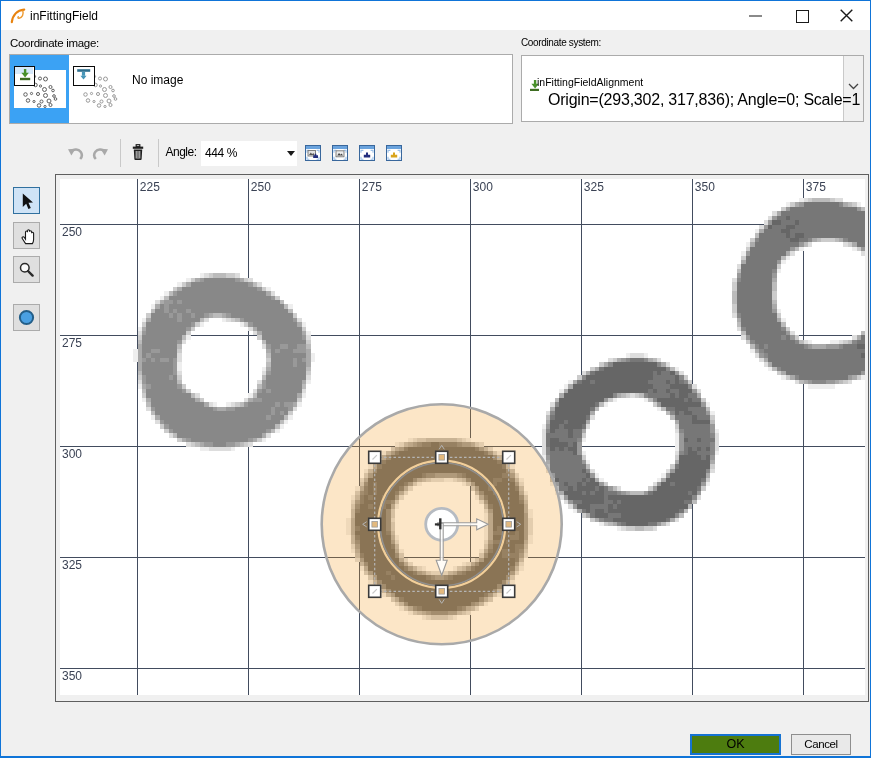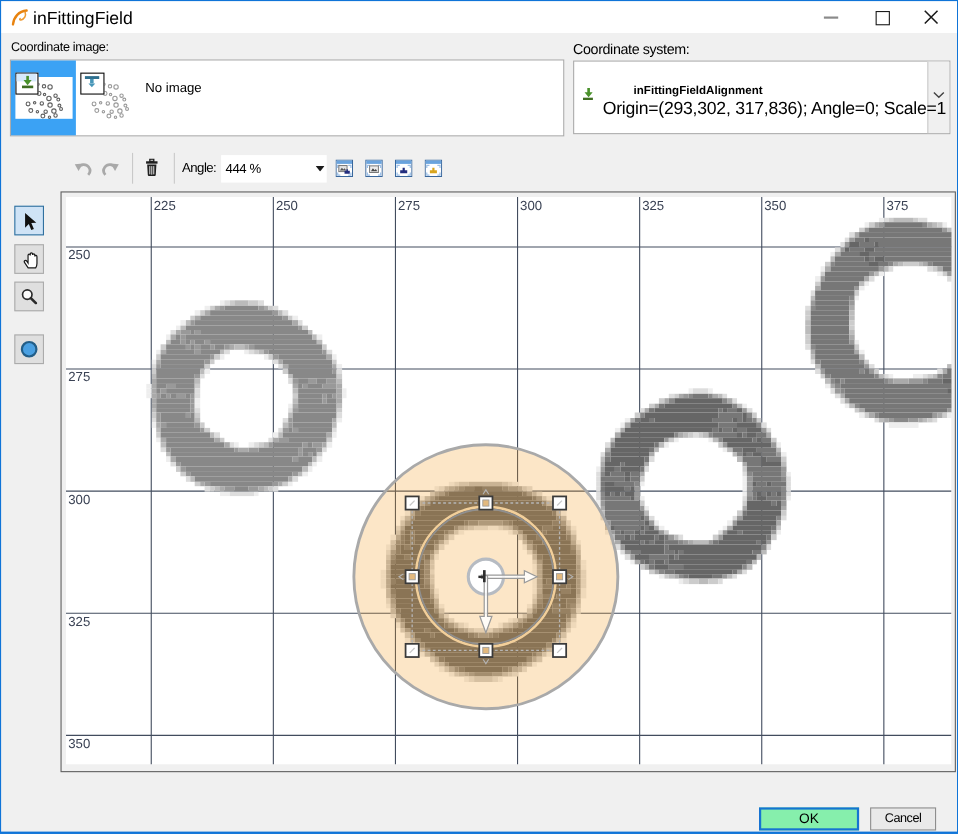--- a/index.html
+++ b/index.html
@@ -1,18 +1,18 @@
 <!DOCTYPE html>
 <html><head><meta charset="utf-8"><style>html,body{margin:0;padding:0}body{width:871px;height:758px;position:relative;font-family:"Liberation Sans",sans-serif;background:#ffffff;overflow:hidden}.a{position:absolute}</style></head><body>
 <div class="a" style="left:0;top:30px;width:871px;height:728px;background:#f0f0f0"></div>
 <svg style="position:absolute;left:10px;top:7px" width="17" height="17" viewBox="0 0 17 17">
     <path d="M1.8 15.2 C2.6 8.2 7.2 3.2 14.2 2.6" fill="none" stroke="#e8830f" stroke-width="2.2" stroke-linecap="round"></path>
     <path d="M12.8 4.0 C14.0 7.4 12.2 10.4 9.0 11.2 C7.8 11.4 7.6 10.4 8.3 9.8" fill="none" stroke="#ee9a30" stroke-width="1.4" stroke-linecap="round"></path>
   </svg>
-<div class="a" style="left:30px;top:9px;font-size:16px;color:#000">inFittingField</div>
+<div class="a" style="left:30px;top:9px;font-size:12px;color:#000">inFittingField</div>
 <div style="position:absolute;left:749px;top:15px;width:13px;height:1.5px;background:#8a8a8a"></div>
 <div style="position:absolute;left:796px;top:10px;width:11px;height:11px;border:1.3px solid #1a1a1a"></div>
 <svg style="position:absolute;left:840px;top:9px" width="13" height="13" viewBox="0 0 13 13">
     <path d="M0.7 0.7 L12.3 12.3 M12.3 0.7 L0.7 12.3" stroke="#1a1a1a" stroke-width="1.4"></path>
   </svg>
 <div class="a" style="left:10px;top:37px;font-size:11.5px;letter-spacing:-0.3px;color:#000">Coordinate image:</div>
 <div class="a" style="left:9px;top:54px;width:504px;height:70px;background:#ffffff;border:1px solid #ababab;box-sizing:border-box"></div>
 <div class="a" style="left:10px;top:55px;width:59px;height:68px;background:#3ba2f4"></div>
 <div class="a" style="left:14px;top:70px;width:52px;height:38px;background:#ffffff"></div>
 <svg style="position:absolute;left:22px;top:72.5px" width="38" height="36" viewBox="0 0 38 36">
@@ -72,34 +72,34 @@
     <circle cx="23.0" cy="33.5" r="1.1" fill="none" stroke="#9a9a9a" stroke-width="1"></circle>
     <circle cx="28.5" cy="32.0" r="1.54" fill="none" stroke="#9a9a9a" stroke-width="1"></circle>
   </svg>
 <div class="a" style="left:73px;top:65.5px;width:21.5px;height:20px;background:#ffffff;border:1.8px solid #0a0a0a;box-sizing:border-box"></div>
 <svg style="position:absolute;left:76px;top:68px" width="16" height="12" viewBox="0 0 16 12">
     <rect x="1.2" y="1.2" width="13" height="2.6" fill="#2e6f8e"></rect>
     <rect x="5.9" y="3.8" width="3.2" height="4" fill="#4796b8"></rect>
     <path d="M4.4 7.8 H10.6 L7.5 11.4 Z" fill="#4796b8"></path>
   </svg>
 <div class="a" style="left:132px;top:73px;font-size:12px;color:#000">No image</div>
-<div class="a" style="left:521px;top:37px;font-size:13px;letter-spacing:-0.35px;color:#000">Coordinate system:</div>
+<div class="a" style="left:521px;top:37px;font-size:10px;letter-spacing:-0.35px;color:#000">Coordinate system:</div>
 <div class="a" style="left:521px;top:55px;width:343px;height:67px;background:#ffffff;border:1px solid #ababab;box-sizing:border-box"></div>
 <div class="a" style="left:843px;top:56px;width:20px;height:65px;background:#f0f0f0;border-left:1px solid #c9c9c9;box-sizing:border-box"></div>
 <svg style="position:absolute;left:848px;top:83px" width="11" height="7" viewBox="0 0 11 7">
     <path d="M1 1 L5.5 5.5 L10 1" fill="none" stroke="#444" stroke-width="1.3"></path>
   </svg>
 <svg style="position:absolute;left:527.5px;top:79px" width="11.5" height="12" viewBox="0 0 11.5 12">
     <g>
       <rect x="5.9" y="1" width="2.4" height="4.6" fill="#49912a"></rect>
       <path d="M3.4 4.8 H10.8 L7.1 9.4 Z" fill="#49912a"></path>
       <rect x="2" y="9.8" width="10.2" height="2.4" fill="#3f6d22"></rect>
     </g>
   </svg>
-<div class="a" style="left:576px;top:75.5px;font-size:10.5px;font-weight:bold;color:#000">inFittingFieldAlignment</div>
+<div class="a" style="left:537px;top:75.5px;font-size:10.5px;font-weight:normal;color:#000">inFittingFieldAlignment</div>
 <div class="a" style="left:548px;top:90.5px;font-size:16px;letter-spacing:-0.22px;color:#000">Origin=(293,302, 317,836); Angle=0; Scale=1</div>
 <svg style="position:absolute;left:67px;top:145px" width="17" height="16" viewBox="0 0 17 16">
     <path d="M3.8 7.2 C6.3 4.0 11.3 3.6 13.6 6.8 C15.4 9.2 15.0 12.0 13.2 14.0" fill="none" stroke="#a9a9a9" stroke-width="2.5"></path>
     <path d="M1.0 4.3 L8.4 3.7 L4.4 10.4 Z" fill="#a9a9a9"></path>
   </svg>
 <svg style="position:absolute;left:92px;top:145px" width="17" height="16" viewBox="0 0 17 16">
     <g transform="translate(17,0) scale(-1,1)">
       <path d="M3.8 7.2 C6.3 4.0 11.3 3.6 13.6 6.8 C15.4 9.2 15.0 12.0 13.2 14.0" fill="none" stroke="#a9a9a9" stroke-width="2.5"></path>
       <path d="M1.0 4.3 L8.4 3.7 L4.4 10.4 Z" fill="#a9a9a9"></path>
     </g>
@@ -1811,15 +1811,15 @@
     <rect x="378.9" y="275.5" width="5.6" height="5.6" fill="#e3b97e" stroke="#9b9b9b" stroke-width="0.8"></rect>
     <rect x="375.7" y="406.3" width="12" height="12" fill="#ffffff" stroke="#3a3a3a" stroke-width="1.6"></rect>
     <rect x="378.9" y="409.5" width="5.6" height="5.6" fill="#e3b97e" stroke="#9b9b9b" stroke-width="0.8"></rect>
     <rect x="442.7" y="272.3" width="12" height="12" fill="#ffffff" stroke="#3a3a3a" stroke-width="1.6"></rect>
     <line x1="446.5" y1="280.5" x2="450.9" y2="276.1" stroke="#c9c9c9" stroke-width="1.2"></line>
     <rect x="442.7" y="339.3" width="12" height="12" fill="#ffffff" stroke="#3a3a3a" stroke-width="1.6"></rect>
     <rect x="445.9" y="342.5" width="5.6" height="5.6" fill="#e3b97e" stroke="#9b9b9b" stroke-width="0.8"></rect>
     <rect x="442.7" y="406.3" width="12" height="12" fill="#ffffff" stroke="#3a3a3a" stroke-width="1.6"></rect>
     <line x1="446.5" y1="414.5" x2="450.9" y2="410.1" stroke="#c9c9c9" stroke-width="1.2"></line>
   </svg>
-<div class="a" style="left:690px;top:734px;width:91px;height:21px;background:#86efac;border:2px solid #1673d2;box-sizing:border-box;text-align:center;font-size:12.5px;color:#000;line-height:16.5px">OK</div>
+<div class="a" style="left:690px;top:734px;width:91px;height:21px;background:#4d7c0f;border:2px solid #1673d2;box-sizing:border-box;text-align:center;font-size:12.5px;color:#000;line-height:16.5px">OK</div>
 <div class="a" style="left:791px;top:734px;width:60px;height:21px;background:#e9e9e9;border:1px solid #8e8e8e;box-sizing:border-box;text-align:center;font-size:11.5px;color:#000;letter-spacing:-0.4px;line-height:19px">Cancel</div>
 <div class="a" style="left:0;top:0;width:871px;height:758px;border:1px solid #0f74d8;box-sizing:border-box;pointer-events:none"></div>
 <div class="a" style="left:0;top:755.5px;width:871px;height:2.5px;background:#0f74d8"></div>
 </body></html>

